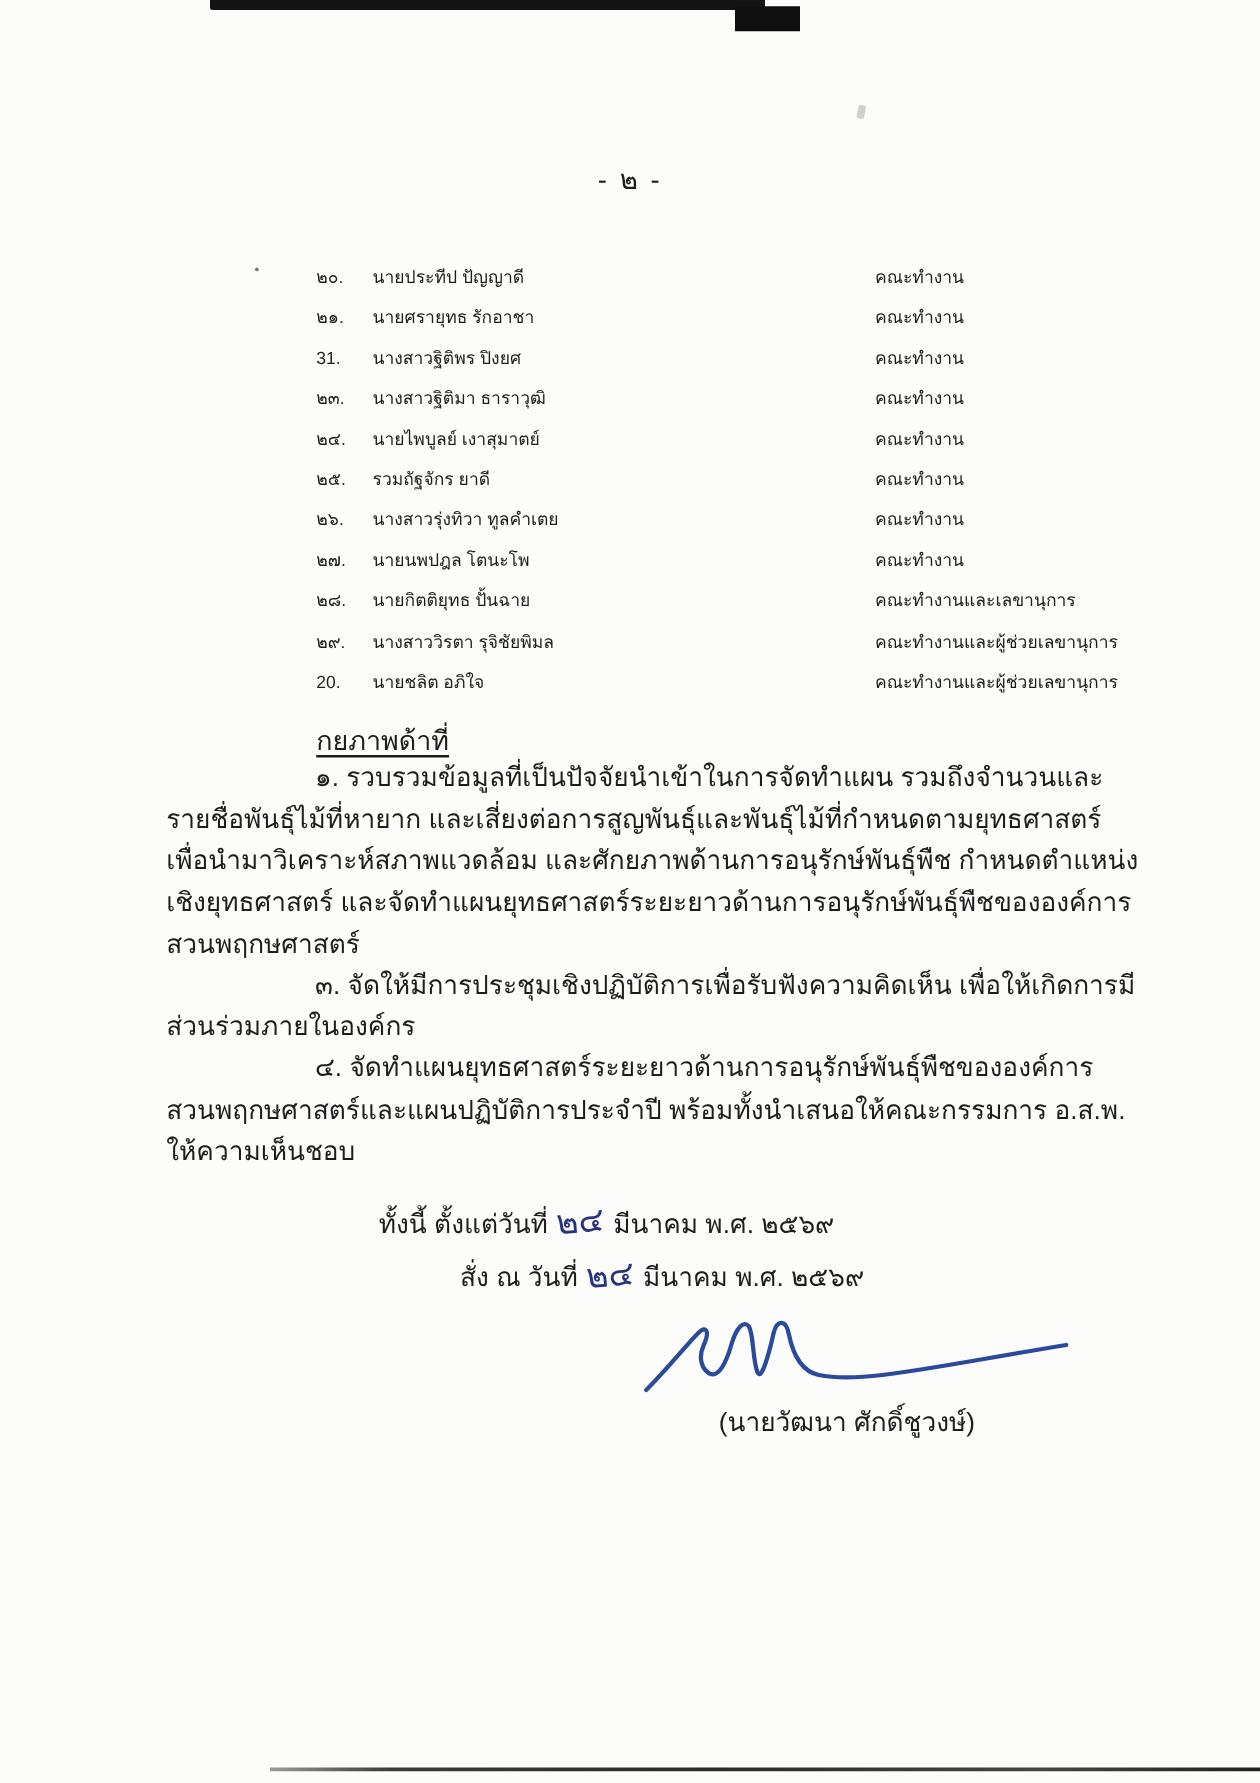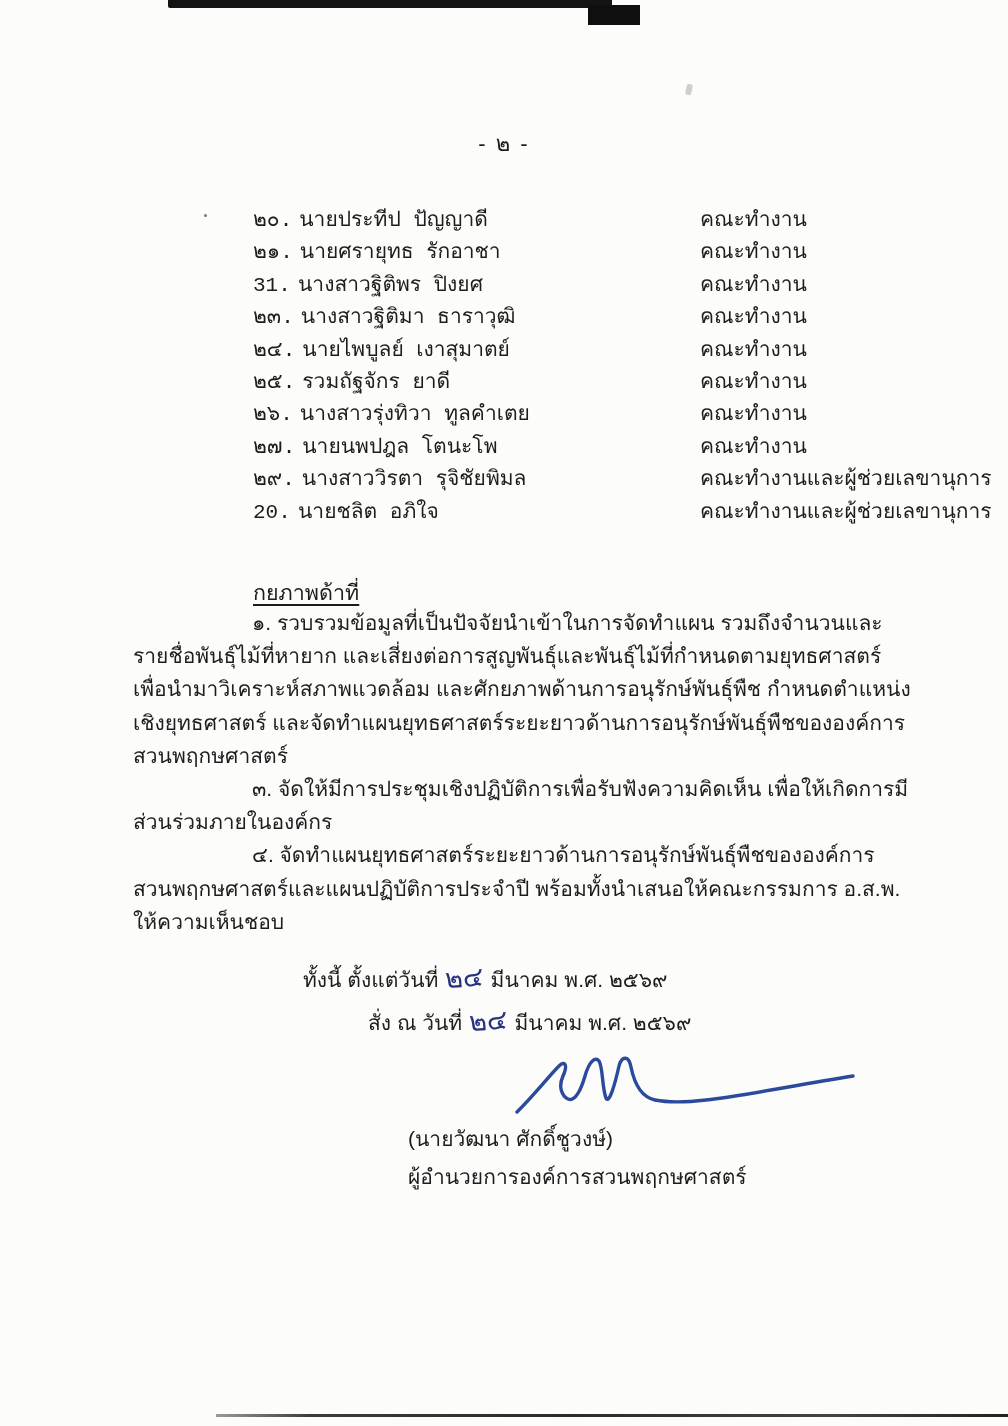--- a/index.html
+++ b/index.html
@@ -16,38 +16,38 @@
   .art-top-bar{position:absolute;left:168px;top:0;width:444px;height:8px;background:#141414;border-radius:0 0 2px 2px;}
   .art-top-stub{position:absolute;left:588px;top:5px;width:52px;height:20px;background:#0f0f0f;}
   .art-speck{position:absolute;left:686px;top:84px;width:6px;height:11px;background:#9a9a9a;opacity:.45;border-radius:2px;transform:rotate(12deg);}
   .art-dot{position:absolute;left:204px;top:214px;width:3px;height:3px;background:#777;border-radius:50%;}
   .art-bottom-line{position:absolute;left:216px;top:1414px;width:792px;height:3px;
     background:linear-gradient(90deg,#9a9a9a,#3b3b3b 12%,#2b2b2b 45%,#444 78%,#222);}
   
   .page-number{position:absolute;left:0;top:126px;width:100%;text-align:center;font-size:22px;letter-spacing:2px;}
   
   .member-list{position:absolute;left:253px;top:205px;width:700px;}
-  .member-row{position:relative;height:32.4px;line-height:32.4px;font-size:21px;white-space:nowrap;font-family:Liberation Mono, monospace;}
+  .member-row{position:relative;height:32.4px;line-height:32.4px;font-size:14px;white-space:nowrap;}
   .m-no{display:inline-block;min-width:38px;}
   .m-name{margin-left:7px;}
   .m-role{position:absolute;left:447px;top:0;}
   
   .duties-heading{position:absolute;left:253px;top:578px;font-size:21.5px;line-height:30px;
     text-decoration:underline;text-underline-offset:4px;text-decoration-thickness:1.5px;}
   .duties-text{position:absolute;left:133px;top:606px;width:780px;font-size:21px;line-height:33.2px;}
   .duty{margin:0;text-indent:119px;}
   
   .date-line{position:absolute;font-size:21px;line-height:34px;white-space:nowrap;}
   .date-effective{left:303px;top:963px;}
   .date-order{left:368px;top:1006px;}
   .hand-day{display:inline-block;font-size:27px;line-height:28px;margin:0 7px;
     transform:rotate(-4deg);font-weight:500;}
   
   .signature-svg{position:absolute;left:505px;top:1050px;}
-  .signer{position:absolute;left:408px;top:1120px;width:372px;text-align:left;
+  .signer{position:absolute;left:408px;top:1120px;width:372px;text-align:right;
     font-size:21px;line-height:38px;}
 </style>
 </head>
 <body>
 
 <div class="page">
 
   <div class="art-top-bar"></div>
   <div class="art-top-stub"></div>
   <div class="art-speck"></div>
@@ -83,20 +83,24 @@
   </div>
       <div class="member-row">
     <span class="m-no">๒๖.</span><span class="m-name">นางสาวรุ่งทิวา  ทูลคำเตย</span>
     <span class="m-role">คณะทำงาน</span>
   </div>
       <div class="member-row">
     <span class="m-no">๒๗.</span><span class="m-name">นายนพปฎล  โตนะโพ</span>
     <span class="m-role">คณะทำงาน</span>
   </div>
       <div class="member-row">
+    <span class="m-no">๒๘.</span><span class="m-name">นายกิตติยุทธ  ปั้นฉาย</span>
+    <span class="m-role">คณะทำงานและเลขานุการ</span>
+  </div>
+      <div class="member-row">
     <span class="m-no">๒๙.</span><span class="m-name">นางสาววิรตา รุจิชัยพิมล</span>
     <span class="m-role">คณะทำงานและผู้ช่วยเลขานุการ</span>
   </div>
       <div class="member-row">
     <span class="m-no">20.</span><span class="m-name">นายชลิต  อภิใจ</span>
     <span class="m-role">คณะทำงานและผู้ช่วยเลขานุการ</span>
   </div>
     </div>
 
   <div class="duties-heading">กยภาพด้าที่</div>
@@ -116,16 +120,15 @@
 
   <svg class="signature-svg" id="signature-svg" width="360" height="78" viewBox="0 0 360 78">
     <path d="M12,62 C30,44 44,26 54,16 C60,10 63,15 58,26 C53,37 57,46 63,49
              C70,52 76,40 80,26 C84,12 90,6 94,11 C98,17 97,38 101,48
              C104,55 110,34 114,16 C117,5 124,6 126,17 C129,32 136,47 150,50
              C185,57 238,44 348,26" fill="none" stroke="#2b4a9b" stroke-width="3.4" stroke-linecap="round" stroke-linejoin="round"></path>
   </svg>
 
   <div class="signer">
     <div>(นายวัฒนา  ศักดิ์ชูวงษ์)</div>
-    <div>ผู้อำนวยการองค์การสวนพฤกษศาสตร์</div>
   </div>
 
 </div>
 
 </body></html>

